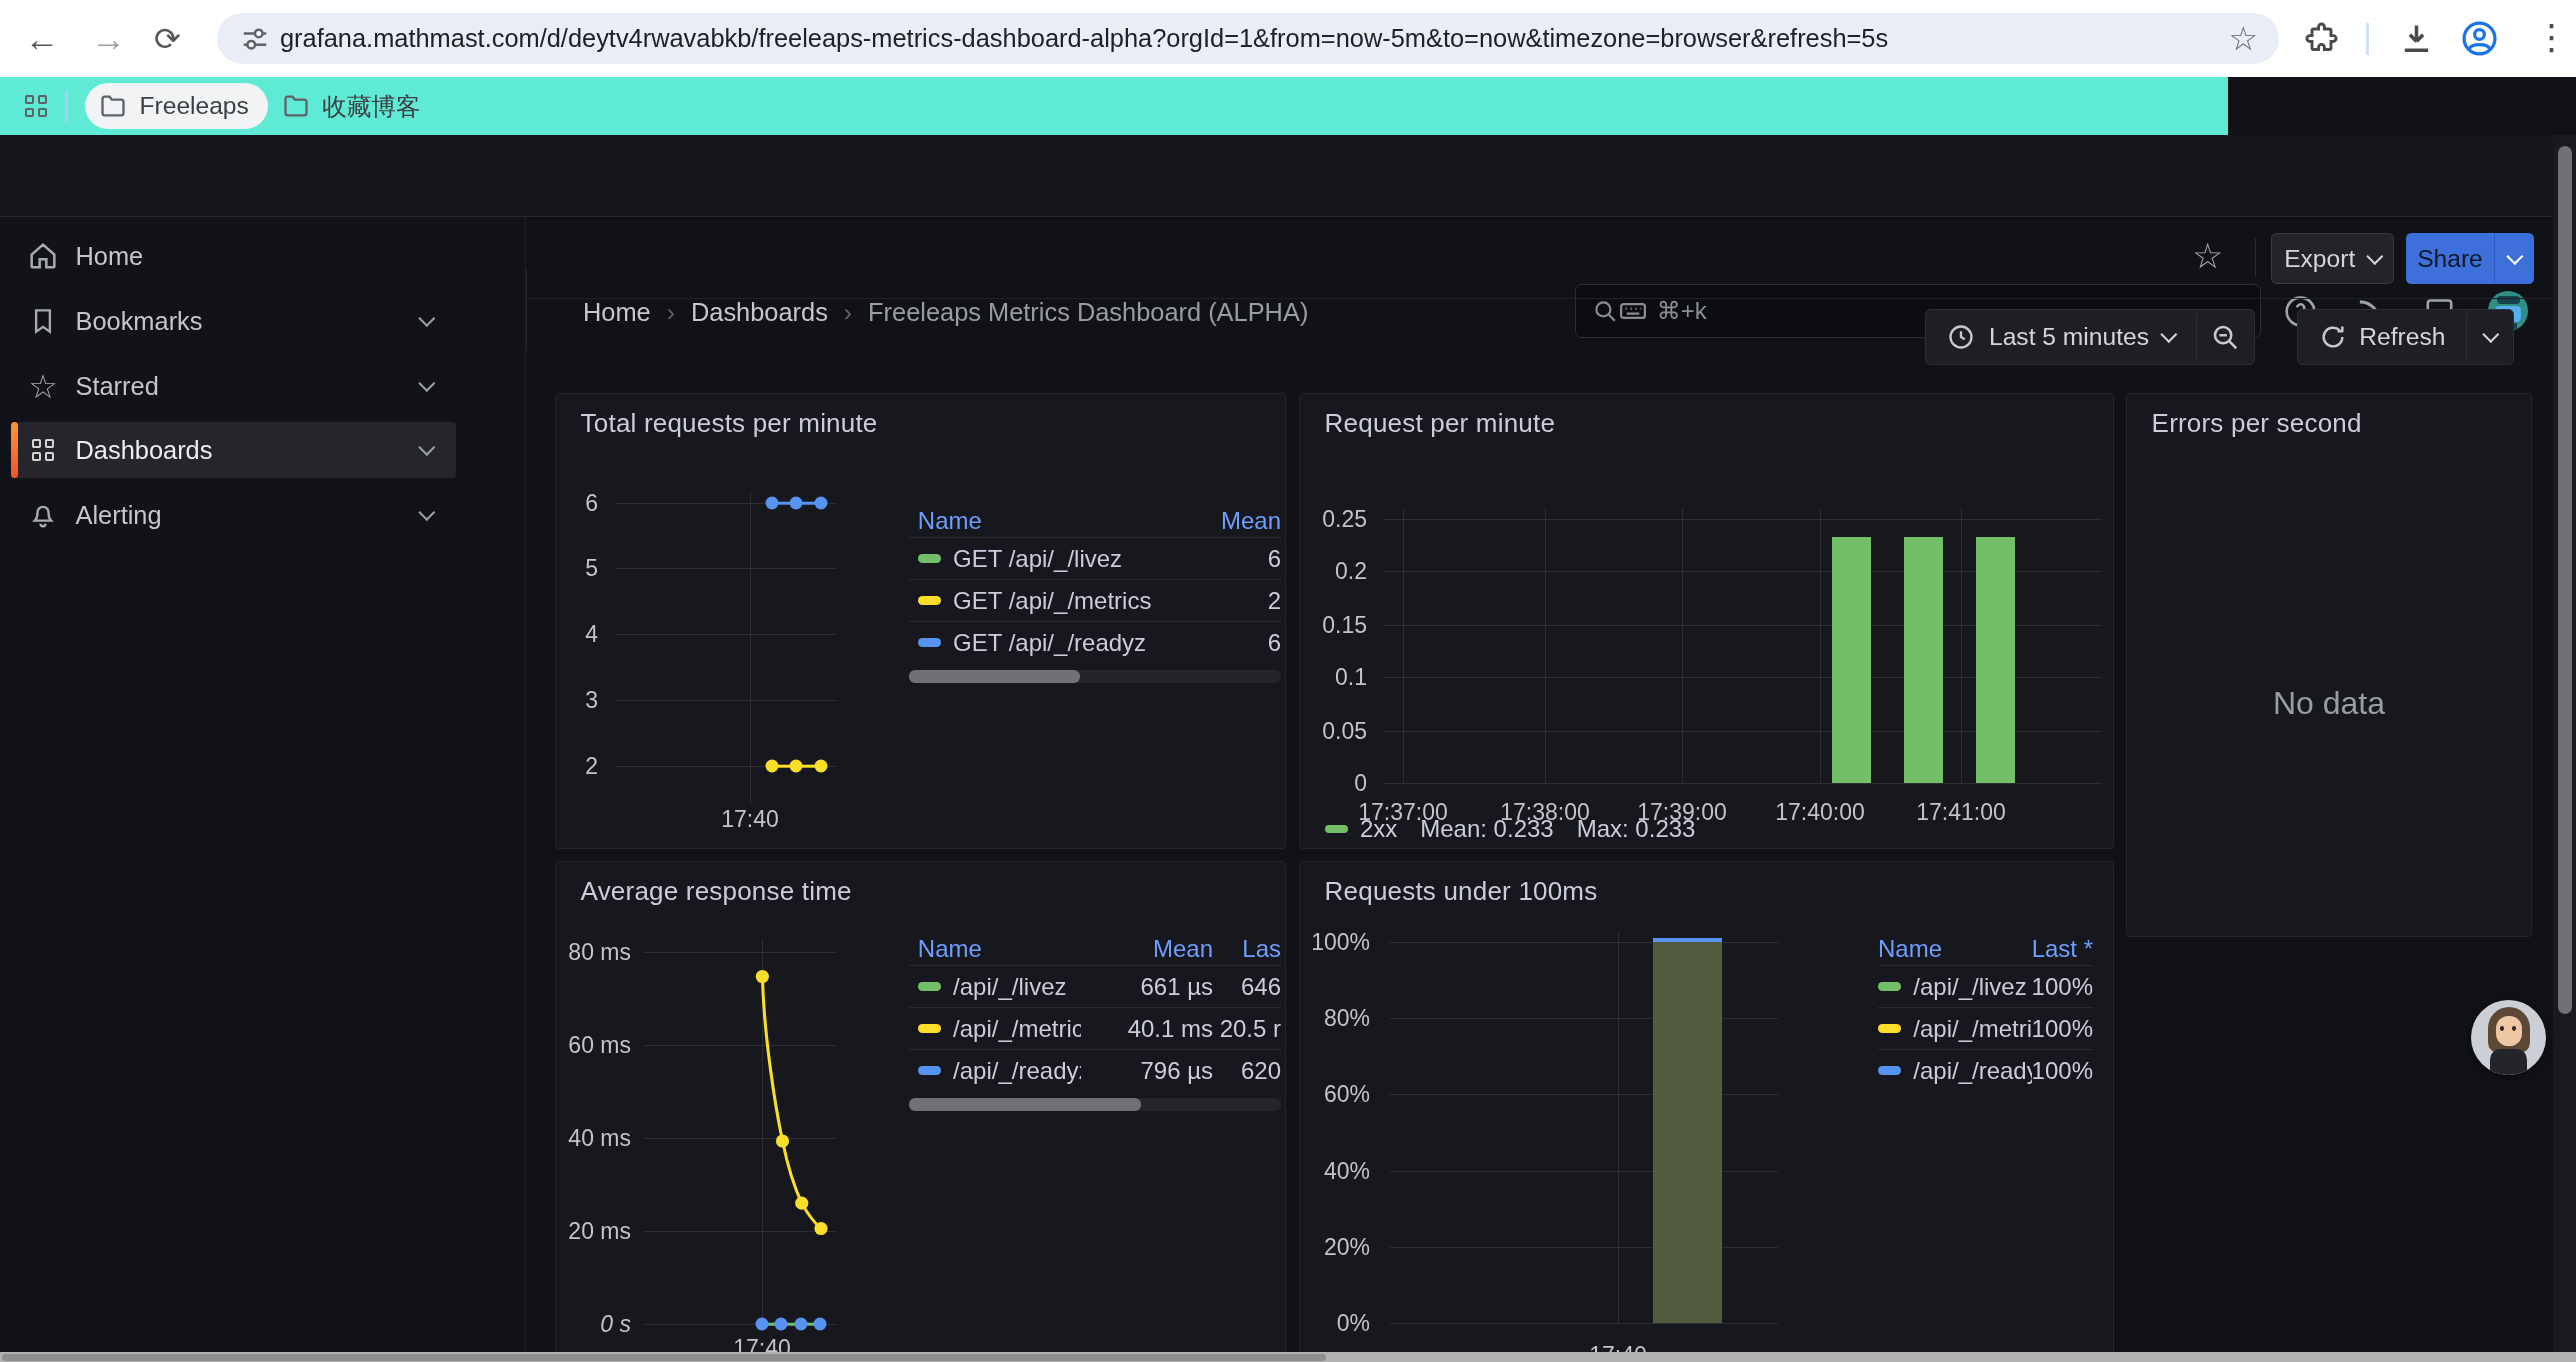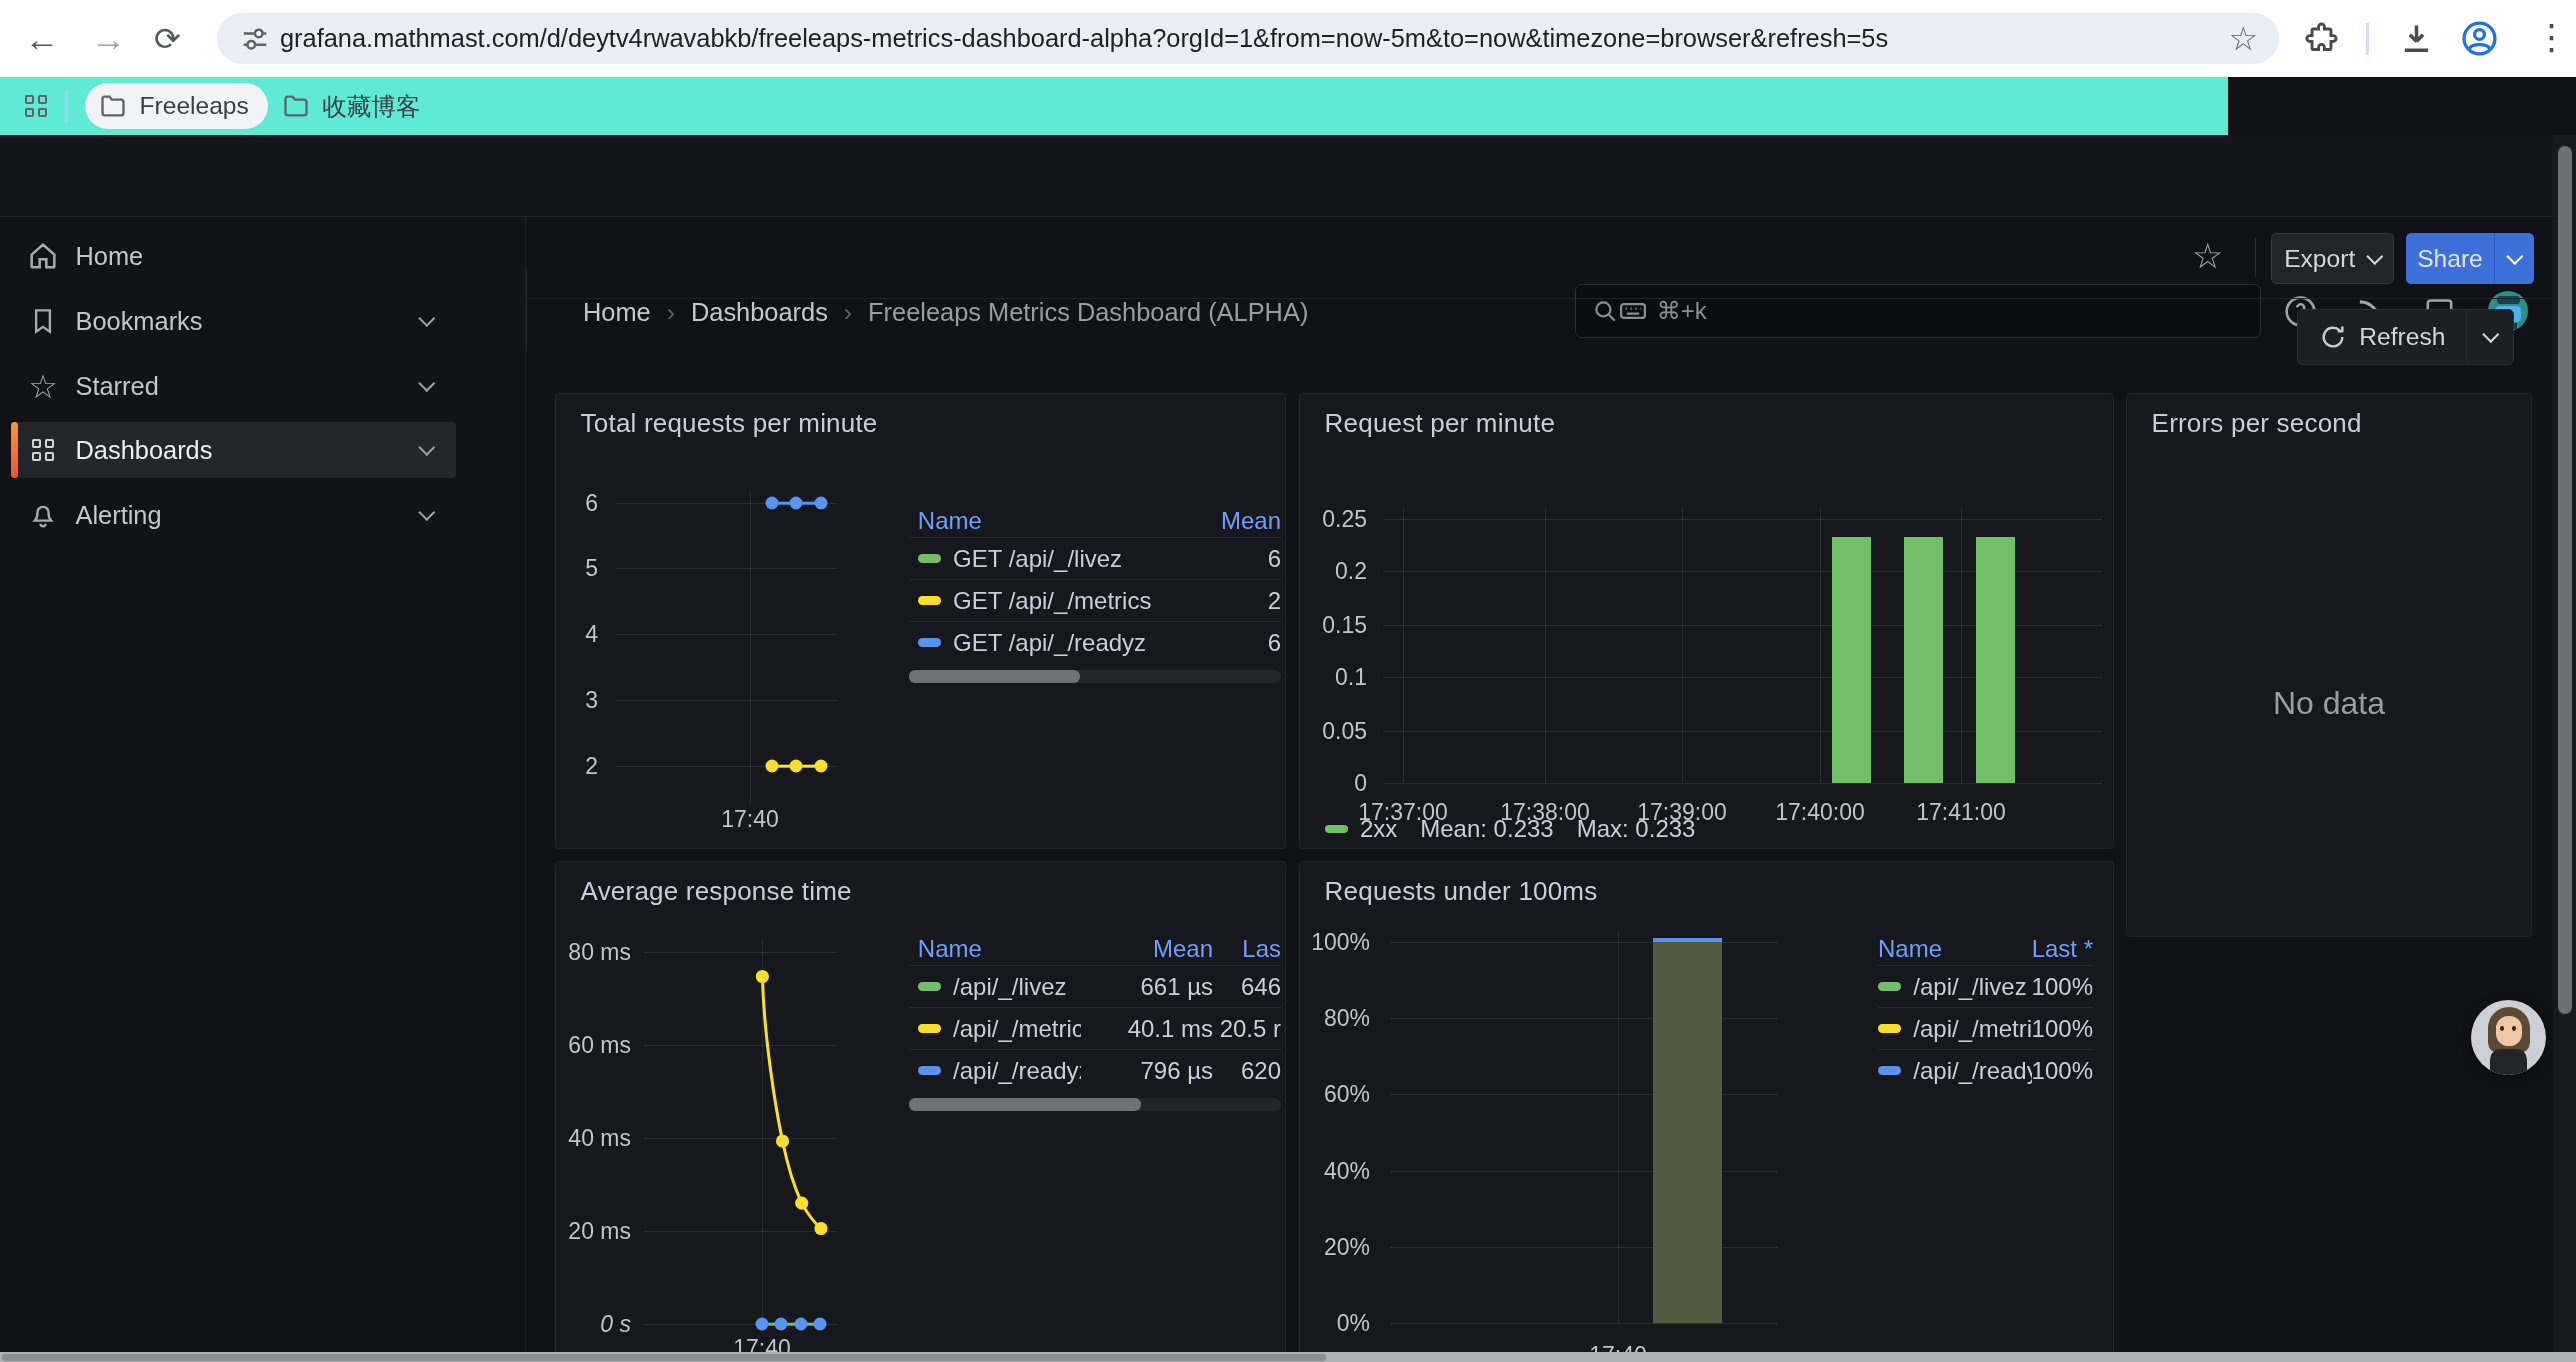--- a/index.html
+++ b/index.html
@@ -206,21 +206,21 @@
   </div>
 
   <div class="a" style="left:526px;top:217px;width:2050px;height:82px;border-bottom:0.9px solid #202128;box-sizing:border-box;">
     <span style="position:absolute;left:1666px;top:19px;font-size:35px;color:#a9acb2;">☆</span>
     <span style="position:absolute;left:1729px;top:21px;width:0.9px;height:39px;background:#2c2d33;"></span>
     <div class="btn btn-dark" style="position:absolute;left:1745px;top:16px;width:123px;height:51px;gap:14px;">
       <span>Export</span>
         <span class="chev"></span>
     </div>
     <div style="position:absolute;left:1880px;top:16px;display:flex;">
-      <div class="btn" style="width:88px;height:51px;background:#3d71d9;color:#e5e5e5;border-radius:5.3px 0 0 5.3px;">
+      <div class="btn" style="width:88px;height:51px;background:#3d71d9;color:#0f172a;border-radius:5.3px 0 0 5.3px;">
         <span>Share</span>
       </div>
       <div class="btn" style="width:40px;height:51px;background:#3d71d9;color:#fff;border-radius:0 5.3px 5.3px 0;border-left:1.8px solid #2c5cc5;">
         <span class="chev"></span>
       </div>
     </div>
   </div>
 
   <div class="a sidebar">
     <div class="sbitem" style="top:11.4px;">
@@ -263,20 +263,36 @@
         <svg width="30" height="30" viewBox="0 0 24 24" fill="none" stroke="currentColor" stroke-width="1.9">
             <path d="M18.5 16.5h-13c1.6-1.6 2.1-3.2 2.1-6.3A4.4 4.4 0 0 1 12 5.5a4.4 4.4 0 0 1 4.4 4.7c0 3.1.5 4.7 2.1 6.3z"></path>
             <path d="M10 19a2 2 0 0 0 4 0"></path>
           </svg>
       </span>
       <span class="sblabel">Alerting</span>
       <span class="sbchev chev"></span>
     </div>
   </div>
 
+  <div class="a" style="left:1925px;top:309px;height:56px;display:flex;border:0.9px solid #2e2f36;border-radius:5.3px;background:#1d1f25;box-sizing:border-box;">
+    <div class="btn" style="padding:0 21px;gap:14px;">
+      <svg width="28" height="28" viewBox="0 0 24 24" fill="none" stroke="#c8c9cd" stroke-width="2">
+          <circle cx="12" cy="12" r="9"></circle>
+          <path d="M12 7v5l3.2 2"></path>
+        </svg>
+      <span>Last 5 minutes</span>
+      <span class="chev"></span>
+    </div>
+    <div class="btn" style="width:58px;border-left:0.9px solid #2e2f36;">
+      <svg width="30" height="30" viewBox="0 0 24 24" fill="none" stroke="#c8c9cd" stroke-width="2">
+          <circle cx="10.5" cy="10.5" r="6.5"></circle>
+          <path d="M7.5 10.5h6M15.5 15.5 21 21"></path>
+        </svg>
+    </div>
+  </div>
   <div class="a" style="left:2297px;top:309px;height:56px;display:flex;border:0.9px solid #2e2f36;border-radius:5.3px;background:#1d1f25;box-sizing:border-box;">
     <div class="btn" style="padding:0 21px;gap:12.3px;">
       <svg width="28" height="28" viewBox="0 0 24 24" fill="none" stroke="#c8c9cd" stroke-width="2.1">
         <path d="M20 12a8 8 0 1 1-2.3-5.6"></path>
           <path d="M20 3v4h-4" stroke-linejoin="round"></path>
       </svg>
       <span>Refresh</span>
     </div>
     <div class="btn" style="width:47px;border-left:0.9px solid #2e2f36;">
       <span class="chev"></span>

